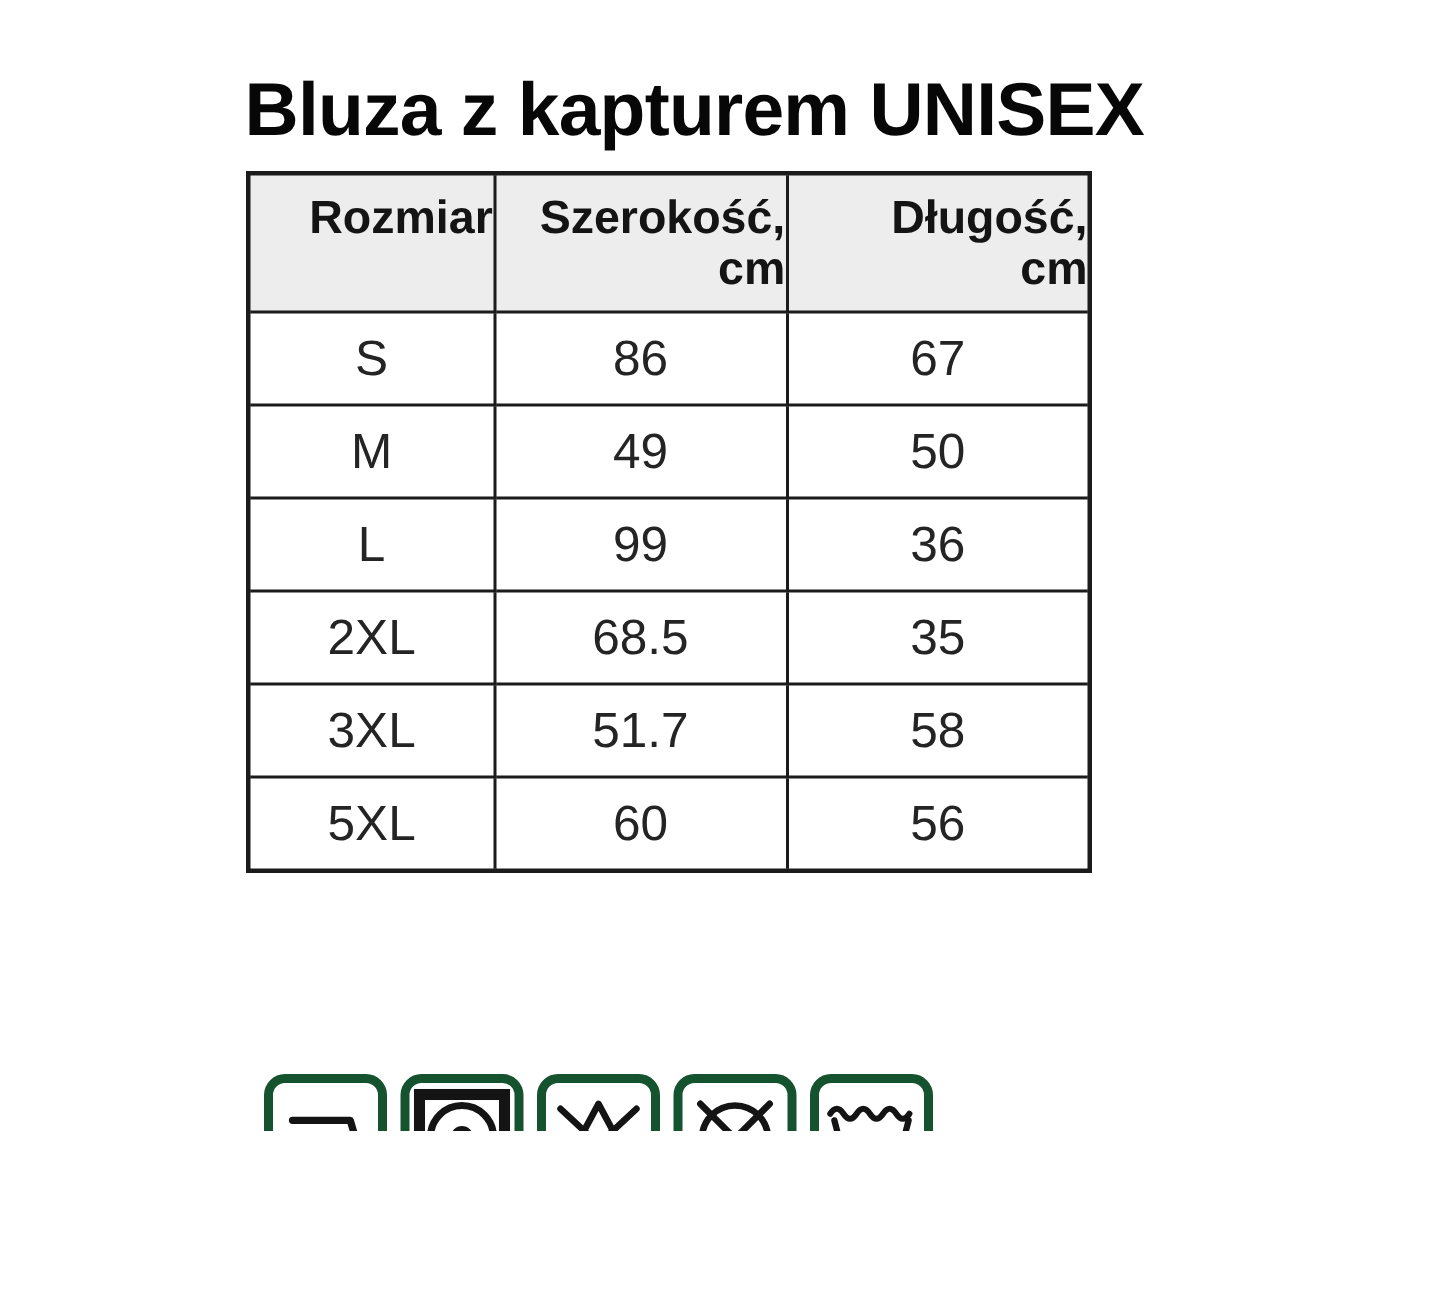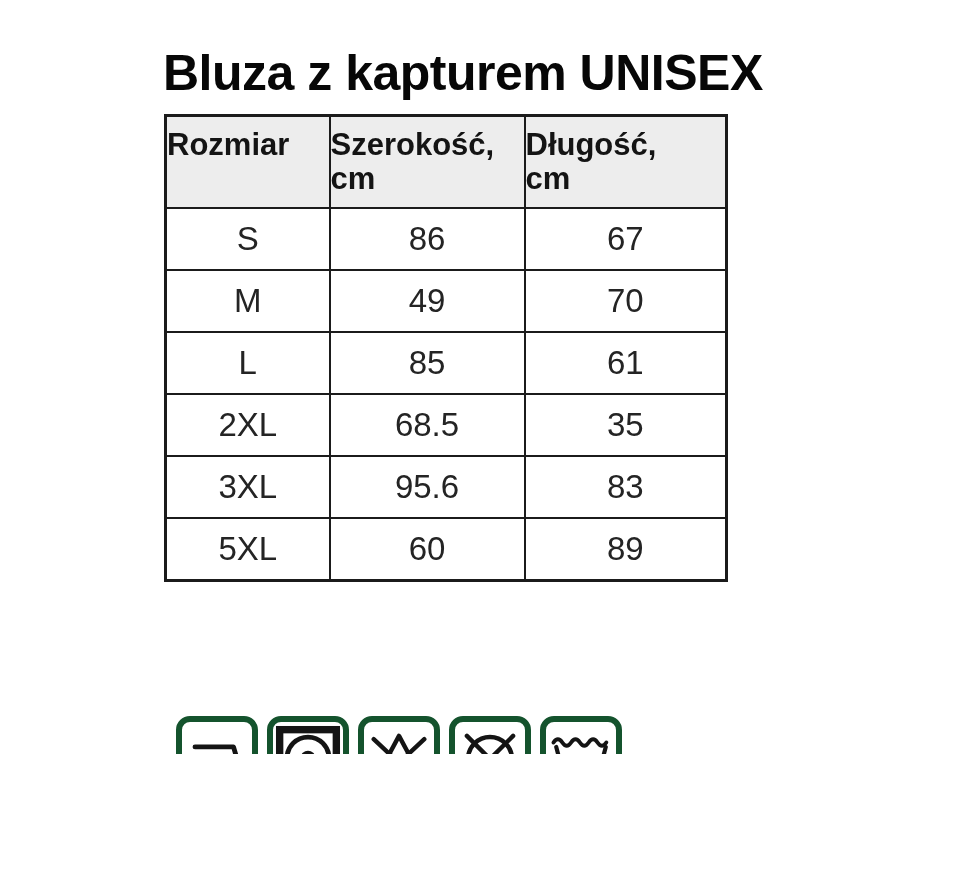--- a/index.html
+++ b/index.html
@@ -17,21 +17,21 @@
     border:3px solid #1b1b1b;
   }
   .size-table col.c1{width:164px;}
   .size-table col.c2{width:195px;}
   .size-table col.c3{width:202px;}
   .size-table th{
     border:2px solid #1b1b1b;background:#ededed;
     height:90px;padding:0;vertical-align:middle;
     font-size:31px;font-weight:bold;color:#141414;
   }
-  .hline{height:34px;line-height:34px;text-align:left;}
+  .hline{height:34px;line-height:34px;text-align:right;}
   .size-table td{
     border:2px solid #1b1b1b;background:#ffffff;
     height:60px;padding:0;text-align:center;vertical-align:middle;
     font-size:33px;font-weight:normal;color:#242424;
   }
   .care-row{
     position:absolute;left:176px;top:716px;
     display:flex;gap:9px;
   }
   .care{
@@ -78,41 +78,41 @@
     </thead>
     <tbody>
       <tr>
         <td>S</td>
         <td>86</td>
         <td>67</td>
       </tr>
       <tr>
         <td>M</td>
         <td>49</td>
-        <td>70</td>
+        <td>50</td>
       </tr>
       <tr>
         <td>L</td>
-        <td>85</td>
-        <td>61</td>
+        <td>99</td>
+        <td>36</td>
       </tr>
       <tr>
         <td>2XL</td>
         <td>68.5</td>
         <td>35</td>
       </tr>
       <tr>
         <td>3XL</td>
-        <td>95.6</td>
-        <td>83</td>
+        <td>51.7</td>
+        <td>58</td>
       </tr>
       <tr>
         <td>5XL</td>
         <td>60</td>
-        <td>89</td>
+        <td>56</td>
       </tr>
     </tbody>
   </table>
 
   <div class="care-row">
 
     <div class="care">
       <svg width="66" height="66" viewBox="0 0 60 60">
         <path class="glyph" stroke-width="4.4" stroke-linecap="round" stroke-linejoin="round" d="M10 19 H45 L53 46 H13 C7 46 4.5 40 7.5 35.5 C10 31.5 15 29.5 20 29.5 H43.5"></path>
         <circle class="glyph-fill" cx="29" cy="39.5" r="4"></circle>

